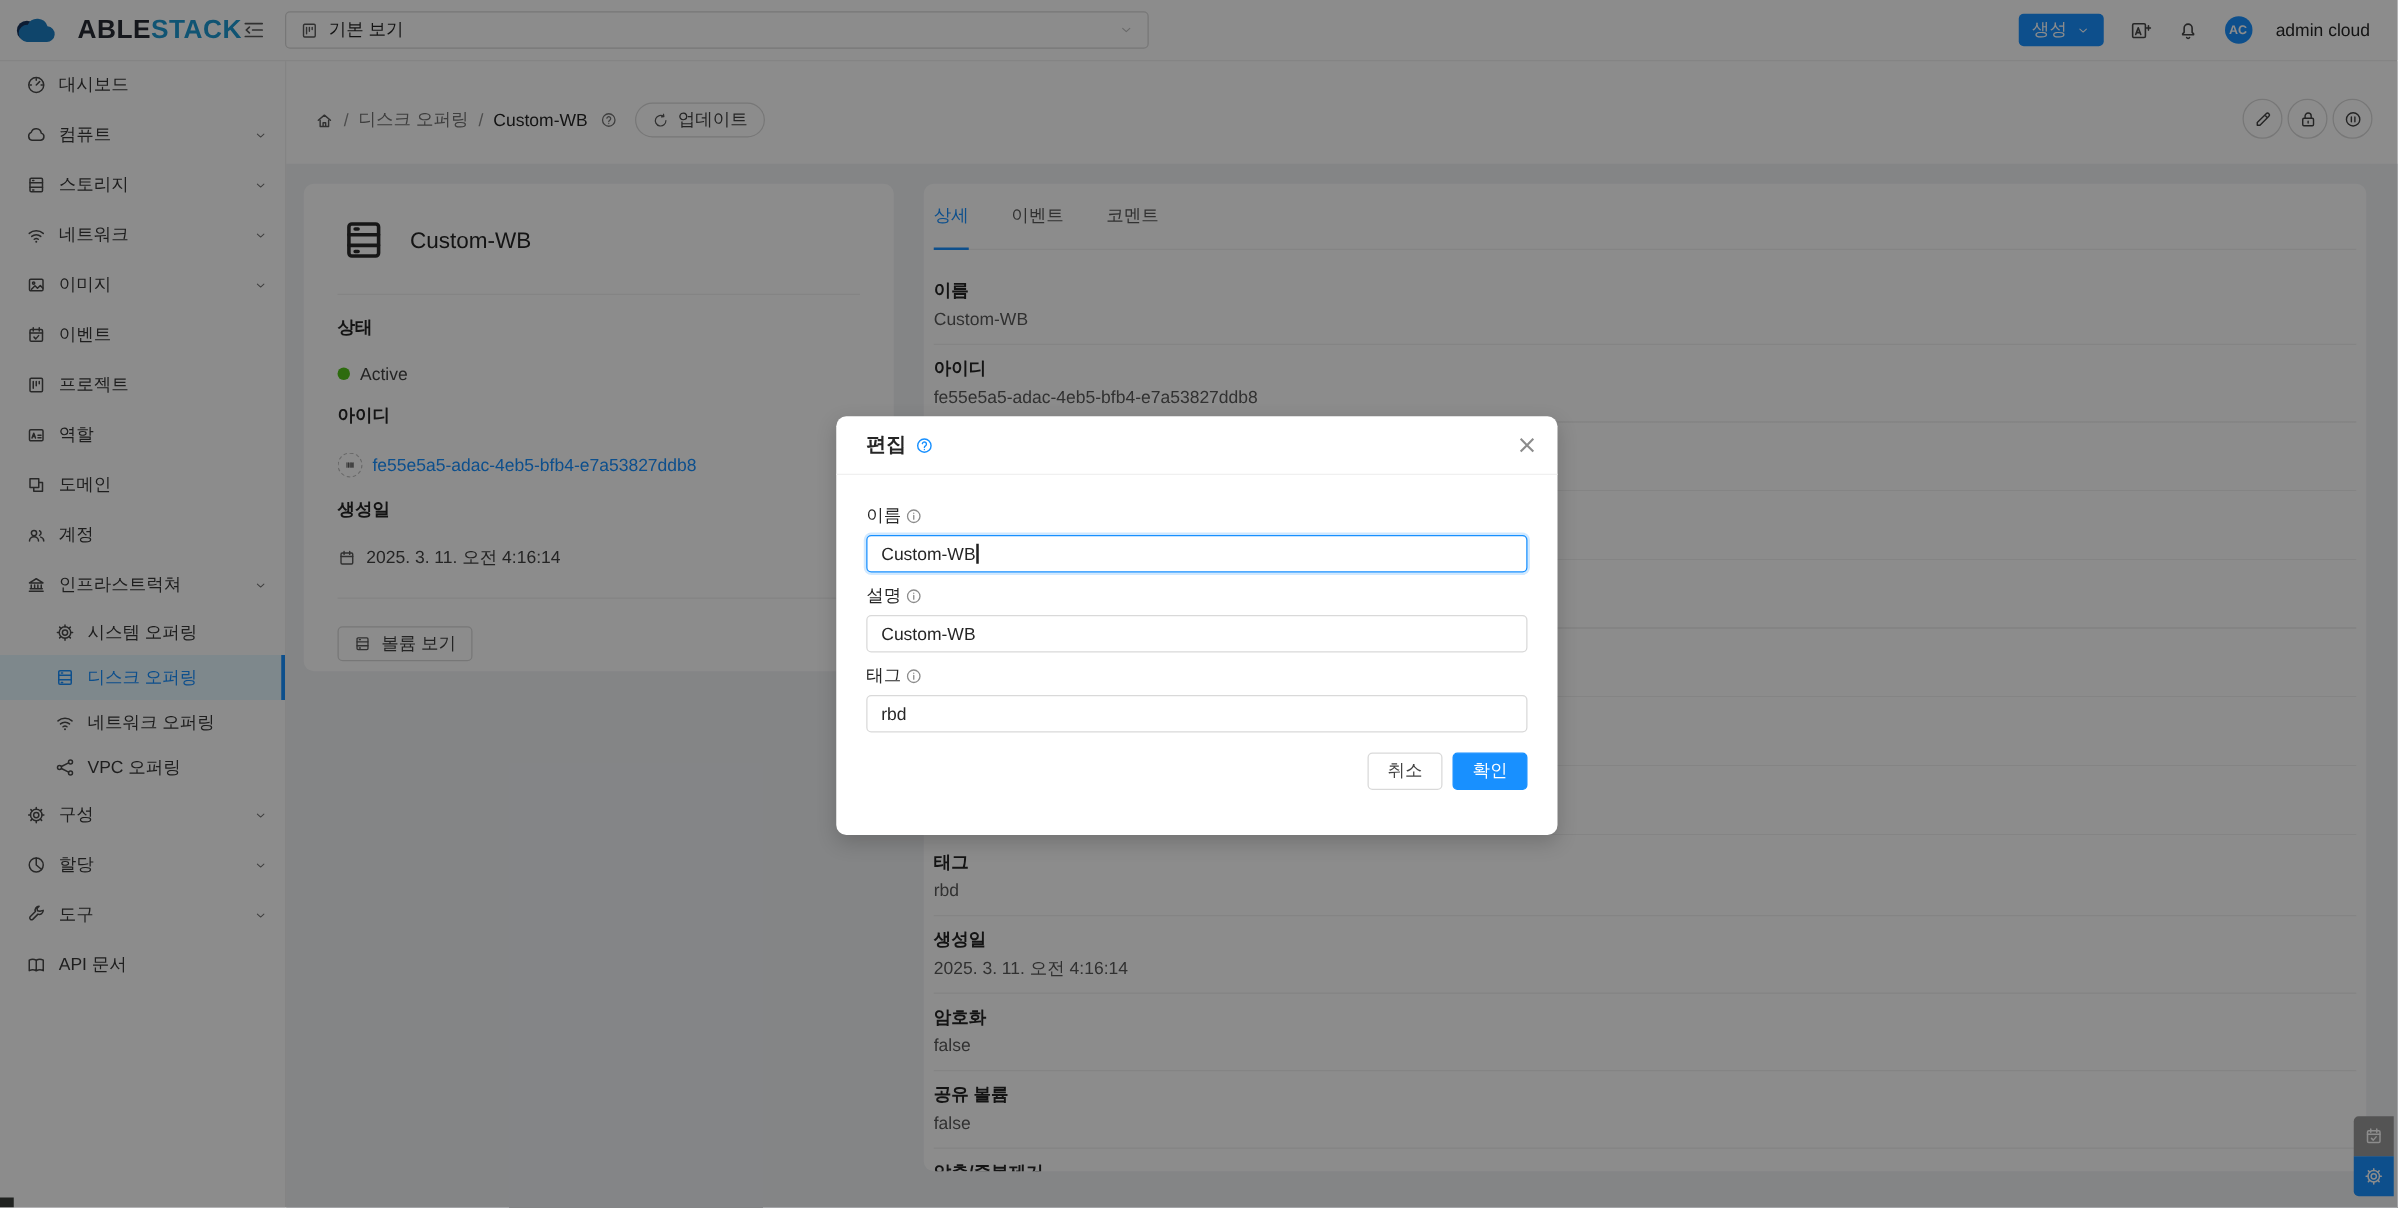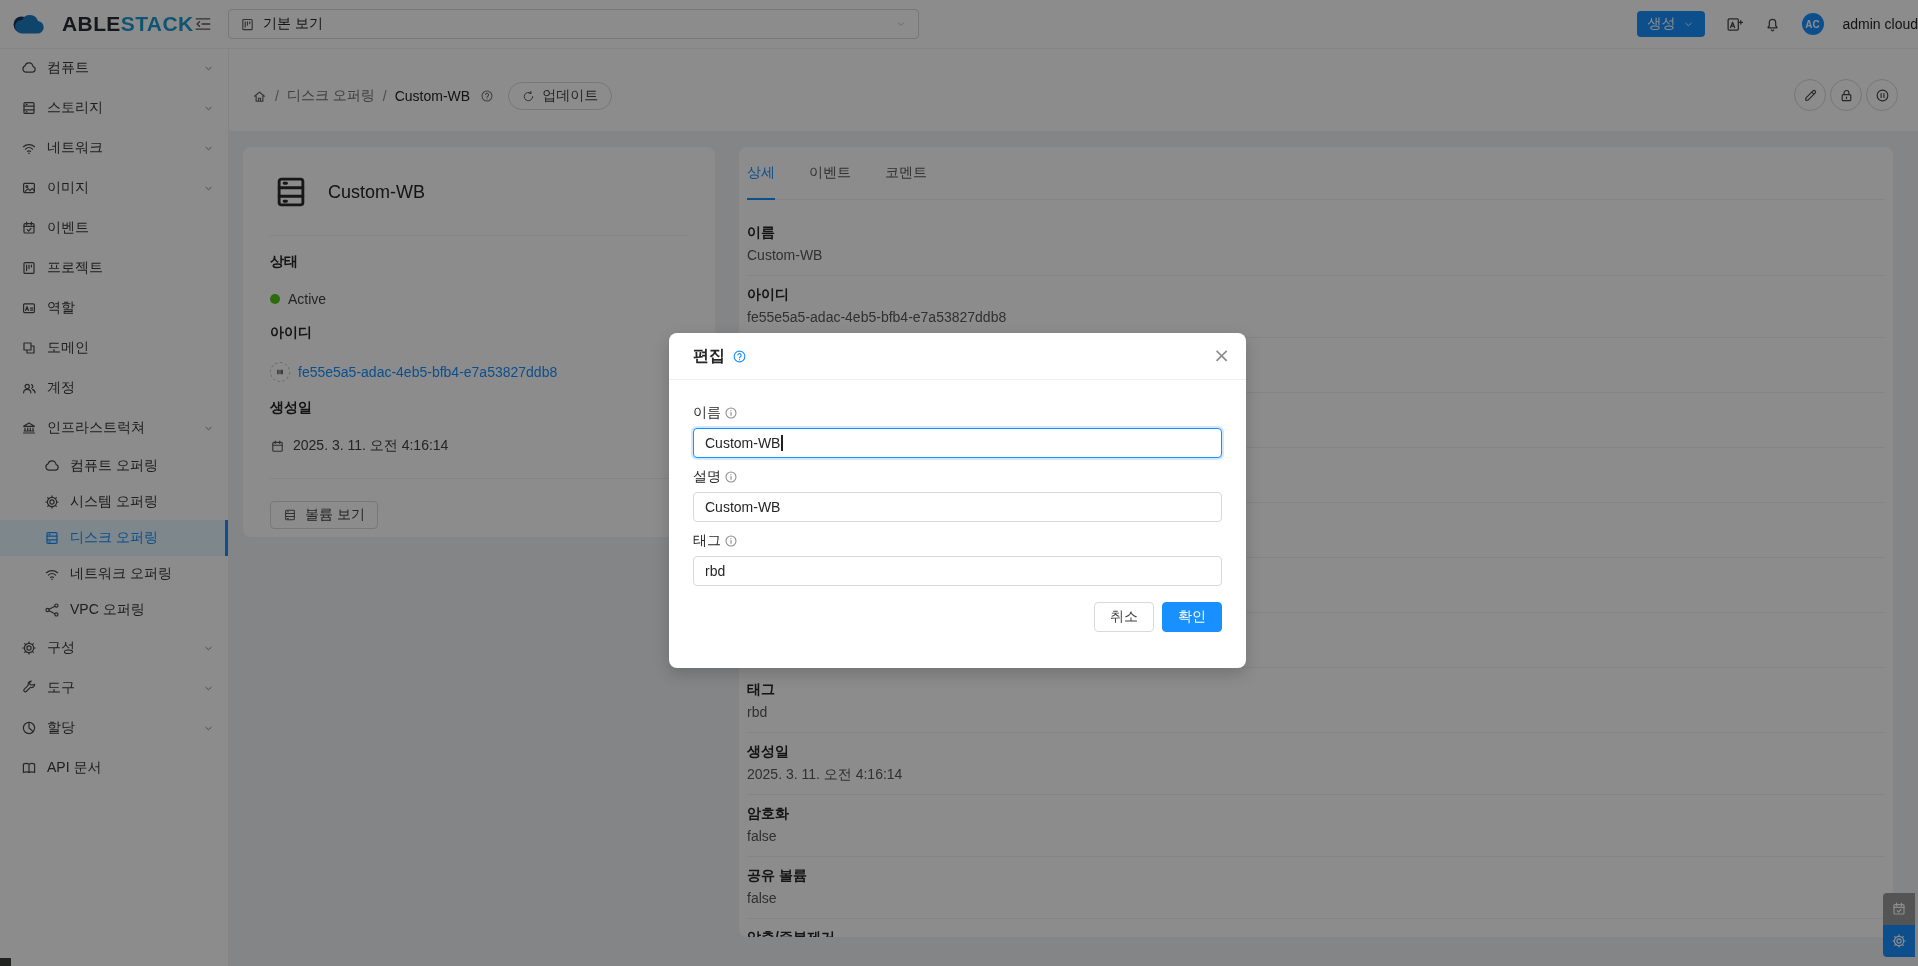--- a/index.html
+++ b/index.html
@@ -11,21 +11,21 @@
   
   .topbar{position:absolute;top:0;left:0;right:0;height:48px;background:#fff;display:flex;align-items:center;z-index:5;border-bottom:1px solid #f0f0f0}
   .logo{width:180px;display:flex;align-items:flex-start;gap:16px;padding-left:12px;flex:none}
   .logo-cloud{width:34px;height:22px}
   .logo-text{font-size:21px;font-weight:800;letter-spacing:.4px;white-space:nowrap}
   .logo-able{color:#272b33}.logo-stack{color:#1e9ad2}
   .fold-btn{width:18px;height:18px;color:#595959;margin:0 16px 0 2px;cursor:pointer}
   .view-select{width:691px;height:30px;box-sizing:border-box;border:1px solid #d9d9d9;border-radius:4px;display:flex;align-items:center;gap:8px;padding:4px 11px;font-size:14px;color:#262626;background:#fff}
   .view-select .vicon{width:15px;height:15px;color:#595959}
   .view-select .chev{width:12px;height:12px;color:#bfbfbf;margin-left:auto}
-  .topbar-right{margin-left:auto;display:flex;align-items:center;gap:21px;}
+  .topbar-right{margin-left:auto;display:flex;align-items:center;gap:21px;padding-right:22px}
   .create-btn{height:26px;background:#1890ff;color:#fff;border-radius:4px;display:flex;align-items:center;gap:7px;padding:0 11px;font-size:14px;cursor:pointer}
   .create-btn .chev{width:11px;height:11px;color:#fff}
   .hbtn{width:17px;height:17px;color:#454545;cursor:pointer}
   .user{display:flex;align-items:center;gap:19px}
   .avatar{width:22px;height:22px;border-radius:50%;background:#1890ff;color:#fff;font-size:10px;font-weight:700;display:flex;align-items:center;justify-content:center}
   .username{font-size:14px;color:#262626}
 
   
   .sidebar{position:absolute;top:48px;left:0;bottom:0;width:228px;background:#fff;z-index:4;border-right:1px solid #f0f0f0}
   .menu-item{height:40px;display:flex;align-items:center;gap:10px;padding:0 14px 0 21px;font-size:14px;color:#383838;cursor:pointer;box-sizing:border-box}
@@ -159,20 +159,29 @@
       <span class="username">admin cloud</span>
     </div>
   </div>
 </header>
 
 <aside class="sidebar">
   <nav id="sidebar-menu">
       <div class="menu-item">
     <span class="ico micon">
           <svg viewBox="0 0 16 16" fill="none" stroke="currentColor" stroke-width="1.2" stroke-linecap="round" stroke-linejoin="round">
+            <circle cx="8" cy="8" r="6"></circle>
+            <path d="M8 8l2.7-2.7M8 3v1.1M13 8h-1.1M3 8h1.1"></path>
+          </svg>
+        </span>
+    <span class="mlabel">대시보드</span>
+  </div>
+      <div class="menu-item">
+    <span class="ico micon">
+          <svg viewBox="0 0 16 16" fill="none" stroke="currentColor" stroke-width="1.2" stroke-linecap="round" stroke-linejoin="round">
             <path d="M4.6 12.2h6.7a2.9 2.9 0 0 0 .7-5.7A4.1 4.1 0 0 0 4 5.9a3.3 3.3 0 0 0 .6 6.3z"></path>
           </svg>
         </span>
     <span class="mlabel">컴퓨트</span>
   <span class="ico chev">
           <svg viewBox="0 0 16 16" fill="none" stroke="currentColor" stroke-width="1.2" stroke-linecap="round" stroke-linejoin="round">
             <path d="M4.2 6.3 8 9.7l3.8-3.4"></path>
           </svg>
         </span>
       </div>
@@ -269,28 +278,20 @@
             <path d="M2.6 6.3 8 3l5.4 3.3H2.6zM4 8v3M6.7 8v3M9.3 8v3M12 8v3M2.5 13h11M3.2 11h9.6"></path>
           </svg>
         </span>
     <span class="mlabel">인프라스트럭쳐</span>
   <span class="ico chev">
           <svg viewBox="0 0 16 16" fill="none" stroke="currentColor" stroke-width="1.2" stroke-linecap="round" stroke-linejoin="round">
             <path d="M4.2 6.3 8 9.7l3.8-3.4"></path>
           </svg>
         </span>
       </div>
-      <div class="menu-item sub">
-    <span class="ico micon">
-          <svg viewBox="0 0 16 16" fill="none" stroke="currentColor" stroke-width="1.2" stroke-linecap="round" stroke-linejoin="round">
-            <path d="M4.6 12.2h6.7a2.9 2.9 0 0 0 .7-5.7A4.1 4.1 0 0 0 4 5.9a3.3 3.3 0 0 0 .6 6.3z"></path>
-          </svg>
-        </span>
-    <span class="mlabel">컴퓨트 오퍼링</span>
-  </div>
       <div class="menu-item sub">
     <span class="ico micon">
           <svg viewBox="0 0 16 16" fill="none" stroke="currentColor" stroke-width="1.2" stroke-linecap="round" stroke-linejoin="round">
             <circle cx="8" cy="8" r="2.1"></circle>
             <circle cx="8" cy="8" r="4.6"></circle>
             <path d="M8 1.9v1.5M8 12.6v1.5M1.9 8h1.5M12.6 8h1.5M3.7 3.7l1 1M11.3 11.3l1 1M12.3 3.7l-1 1M4.7 11.3l-1 1"></path>
           </svg>
         </span>
     <span class="mlabel">시스템 오퍼링</span>
   </div>
@@ -334,38 +335,38 @@
     <span class="mlabel">구성</span>
   <span class="ico chev">
           <svg viewBox="0 0 16 16" fill="none" stroke="currentColor" stroke-width="1.2" stroke-linecap="round" stroke-linejoin="round">
             <path d="M4.2 6.3 8 9.7l3.8-3.4"></path>
           </svg>
         </span>
       </div>
       <div class="menu-item">
     <span class="ico micon">
           <svg viewBox="0 0 16 16" fill="none" stroke="currentColor" stroke-width="1.2" stroke-linecap="round" stroke-linejoin="round">
-            <path d="M13.6 4.3a3.1 3.1 0 0 1-4.2 3L5.2 11.5a1.5 1.5 0 0 1-2.1-2.1L7.3 5.2a3.1 3.1 0 0 1 3-4.2L8.6 2.7l.4 1.9 1.9.4z"></path>
-          </svg>
-        </span>
-    <span class="mlabel">도구</span>
-  <span class="ico chev">
-          <svg viewBox="0 0 16 16" fill="none" stroke="currentColor" stroke-width="1.2" stroke-linecap="round" stroke-linejoin="round">
-            <path d="M4.2 6.3 8 9.7l3.8-3.4"></path>
-          </svg>
-        </span>
-      </div>
-      <div class="menu-item">
-    <span class="ico micon">
-          <svg viewBox="0 0 16 16" fill="none" stroke="currentColor" stroke-width="1.2" stroke-linecap="round" stroke-linejoin="round">
             <circle cx="8" cy="8" r="5.6"></circle>
             <path d="M8 2.4V8l4.3 3.6"></path>
           </svg>
         </span>
     <span class="mlabel">할당</span>
+  <span class="ico chev">
+          <svg viewBox="0 0 16 16" fill="none" stroke="currentColor" stroke-width="1.2" stroke-linecap="round" stroke-linejoin="round">
+            <path d="M4.2 6.3 8 9.7l3.8-3.4"></path>
+          </svg>
+        </span>
+      </div>
+      <div class="menu-item">
+    <span class="ico micon">
+          <svg viewBox="0 0 16 16" fill="none" stroke="currentColor" stroke-width="1.2" stroke-linecap="round" stroke-linejoin="round">
+            <path d="M13.6 4.3a3.1 3.1 0 0 1-4.2 3L5.2 11.5a1.5 1.5 0 0 1-2.1-2.1L7.3 5.2a3.1 3.1 0 0 1 3-4.2L8.6 2.7l.4 1.9 1.9.4z"></path>
+          </svg>
+        </span>
+    <span class="mlabel">도구</span>
   <span class="ico chev">
           <svg viewBox="0 0 16 16" fill="none" stroke="currentColor" stroke-width="1.2" stroke-linecap="round" stroke-linejoin="round">
             <path d="M4.2 6.3 8 9.7l3.8-3.4"></path>
           </svg>
         </span>
       </div>
       <div class="menu-item">
     <span class="ico micon">
           <svg viewBox="0 0 16 16" fill="none" stroke="currentColor" stroke-width="1.2" stroke-linecap="round" stroke-linejoin="round">
             <path d="M2.4 4.1c1.8-.9 3.8-.9 5.6.1 1.8-1 3.8-1 5.6-.1v8.4c-1.8-.9-3.8-.9-5.6.1-1.8-1-3.8-1-5.6-.1zM8 4.2v8.4"></path>

